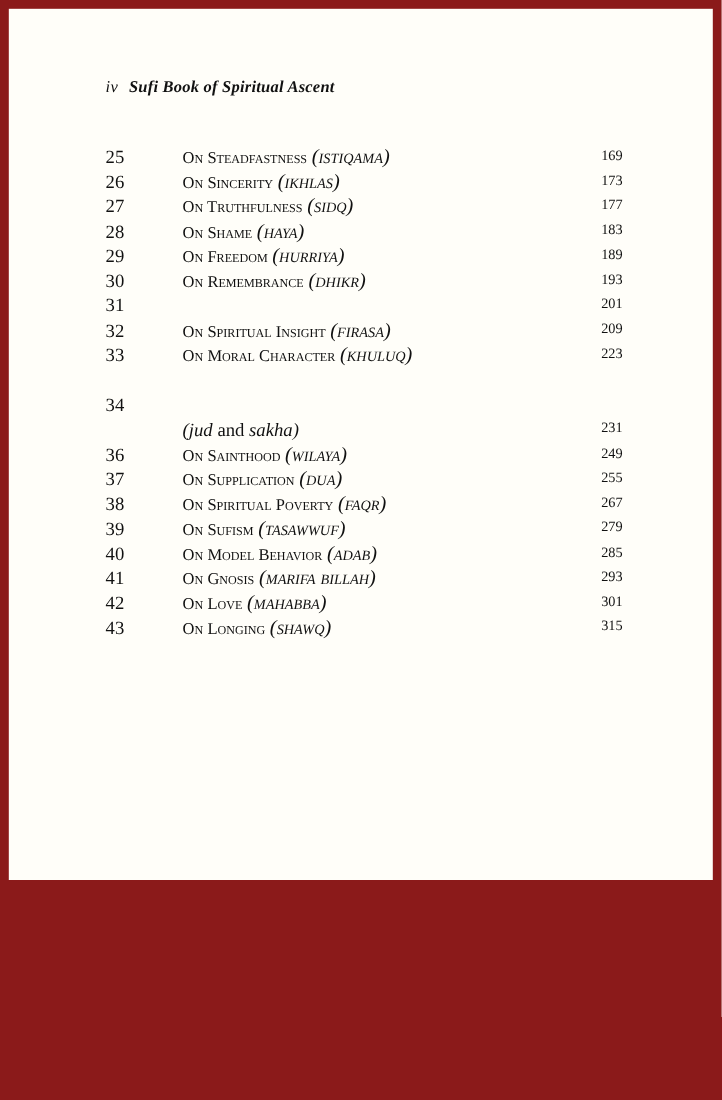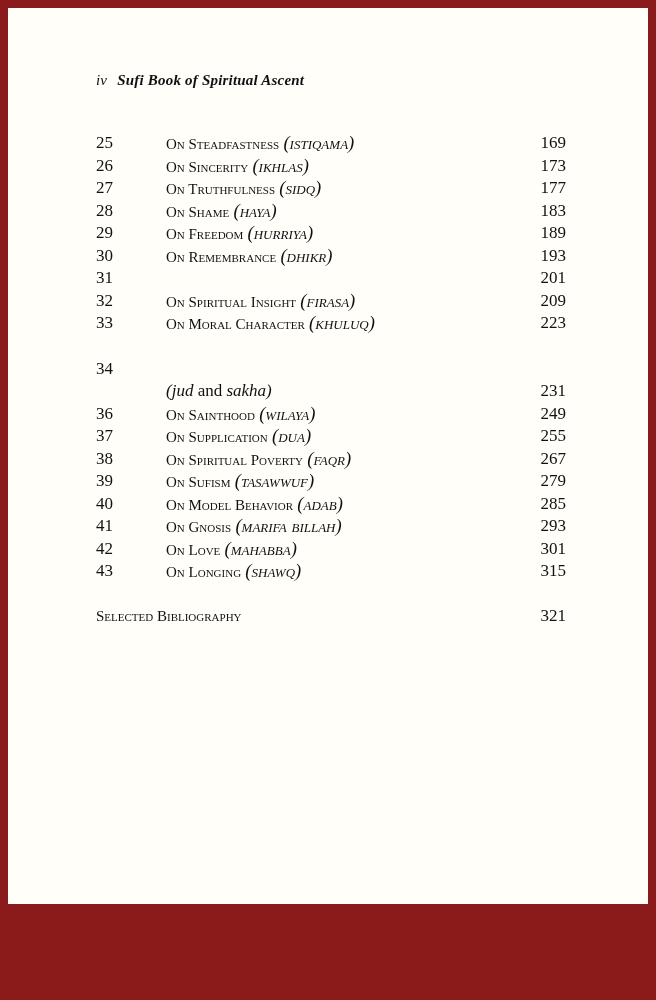--- a/index.html
+++ b/index.html
@@ -11,21 +11,21 @@
     height: 1000px;
     background: #8b1a1a;
     font-family: "Liberation Serif", serif;
     overflow: hidden;
   }
   .page {
     position: absolute;
     left: 8px;
     top: 8px;
     width: 640px;
-    height: 896px;
+    height: 792px;
     background: #fffef9;
     box-sizing: border-box;
   }
   .running-head {
     position: absolute;
     left: 88px;
     top: 64px;
     font-size: 15px;
     font-style: italic;
     color: #111;
@@ -75,21 +75,21 @@
     font-variant: small-caps;
     font-style: italic;
     font-size: 18.5px;
   }
   .page-no {
     position: absolute;
     right: 0;
     top: 0;
     width: 40px;
     text-align: right;
-    font-size: 17px;
+    font-size: 13px;
     color: #111;
   }
   .entry.two-line {
     min-height: 45px;
     margin-top: 23px;
   }
   .entry.two-line .cont {
     position: absolute;
     left: 70px;
     top: 22.5px;
@@ -224,20 +224,16 @@
       <span class="page-no">301</span>
     </div>
 
     <div class="entry">
       <span class="num">43</span>
       <span class="label"><span class="sc">On Longing</span> <i class="sc">(shawq)</i></span>
       <span class="page-no">315</span>
     </div>
 
     <div class="back-matter">
-      <div class="back-entry">
-        <span class="label"><span class="sc">Selected Bibliography</span></span>
-        <span class="page-no">321</span>
-      </div>
     </div>
 
   </div>
 </div>
 
 </body></html>

